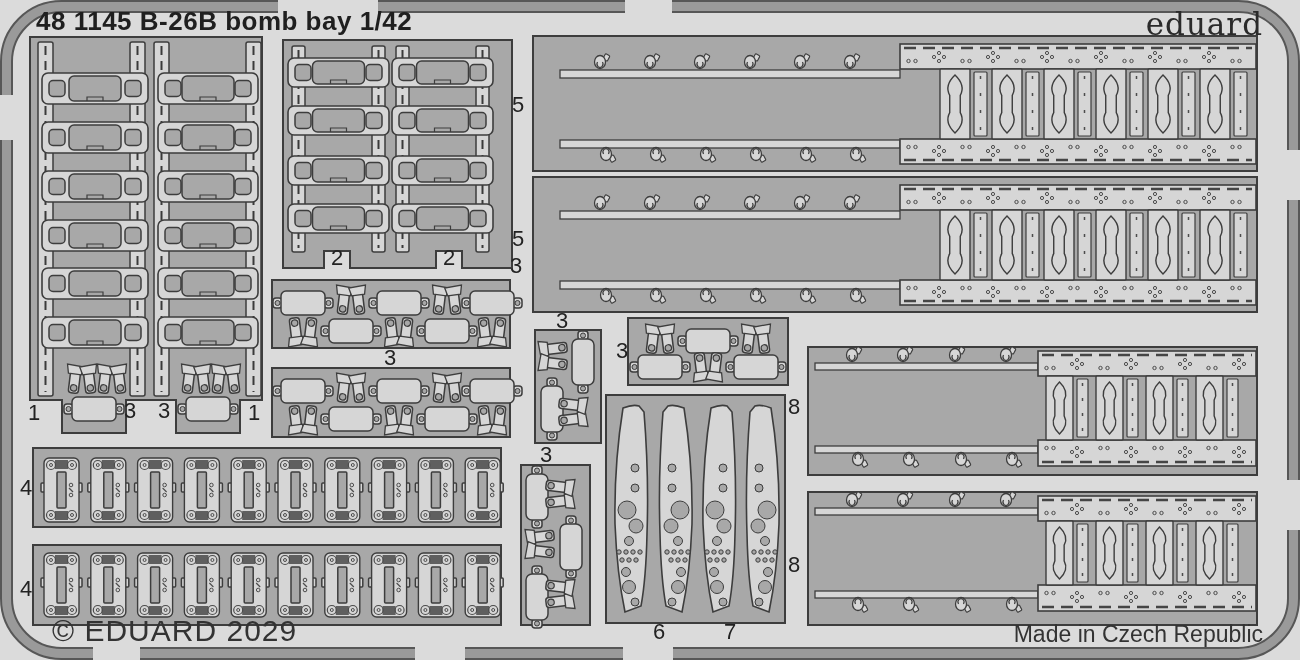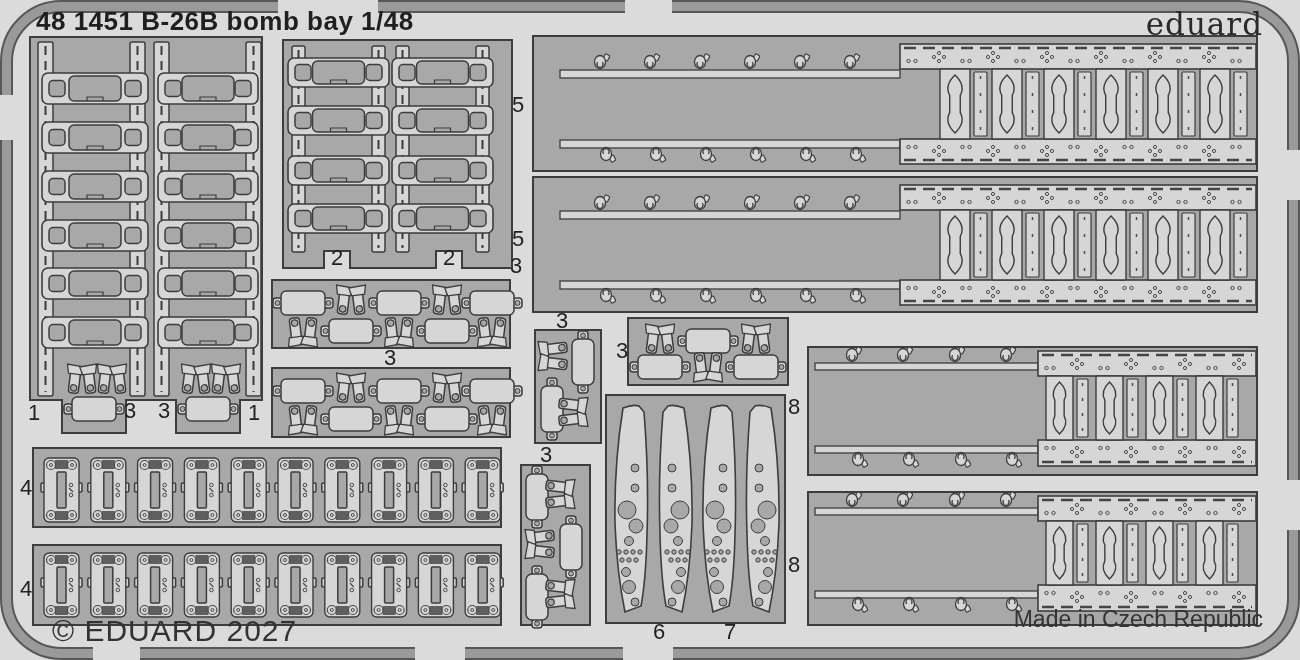--- a/index.html
+++ b/index.html
@@ -7,21 +7,21 @@
     position:relative;width:1300px;height:660px;overflow:hidden;
     font-family:"Liberation Sans",sans-serif;
     background:#dbdbdb;
   }
   #fret{position:absolute;left:0;top:0;}
   .txt{position:absolute;white-space:nowrap;color:#1f1f1f;}
   #title{left:36px;top:6px;font-size:26px;font-weight:bold;letter-spacing:.5px;}
   #brand{right:37px;top:6px;font-size:31px;font-weight:normal;
          font-family:"DejaVu Serif",serif;letter-spacing:1px;color:#2a2a2a;}
   #copyright{left:52px;top:614px;font-size:30px;color:#333;letter-spacing:1px;}
-  #origin{right:37px;top:606px;font-size:23px;color:#333;}
+  #origin{right:37px;top:621px;font-size:23px;color:#333;}
   .plabel{position:absolute;font-size:22px;color:#222;line-height:1;}
 </style>
 </head>
 <body>
 
 <div id="stage">
   <svg id="fret" width="1300" height="660" viewBox="0 0 1300 660">
       <rect x="0" y="0" width="1300" height="660" fill="#dbdbdb"></rect>
       <rect x="6.5" y="6.5" width="1287" height="647" rx="55" fill="none" stroke="#575757" stroke-width="13"></rect>
       <rect x="6.5" y="6.5" width="1287" height="647" rx="55" fill="none" stroke="#9a9a9a" stroke-width="9"></rect>
@@ -1497,23 +1497,23 @@
         <circle cx="765" cy="552" r="2.2" fill="#a8a8a8" stroke="#3d3d3d" stroke-width="1"></circle>
         <circle cx="772" cy="552" r="2.2" fill="#a8a8a8" stroke="#3d3d3d" stroke-width="1"></circle>
         <circle cx="754" cy="560" r="2.2" fill="#a8a8a8" stroke="#3d3d3d" stroke-width="1"></circle>
         <circle cx="761" cy="560" r="2.2" fill="#a8a8a8" stroke="#3d3d3d" stroke-width="1"></circle>
         <circle cx="768" cy="560" r="2.2" fill="#a8a8a8" stroke="#3d3d3d" stroke-width="1"></circle>
         <circle cx="758" cy="572" r="4.5" fill="#a8a8a8" stroke="#3d3d3d" stroke-width="1"></circle>
         <circle cx="761" cy="587" r="6.5" fill="#a8a8a8" stroke="#3d3d3d" stroke-width="1"></circle>
         <circle cx="767" cy="602" r="4" fill="#a8a8a8" stroke="#3d3d3d" stroke-width="1"></circle>
       </g>
     </svg>
-  <div id="title" class="txt">48 1451 B-26B bomb bay 1/48</div>
+  <div id="title" class="txt">48 1145 B-26B bomb bay 1/42</div>
   <div id="brand" class="txt">eduard</div>
-  <div id="copyright" class="txt">© EDUARD 2027</div>
+  <div id="copyright" class="txt">© EDUARD 2029</div>
   <div id="origin" class="txt">Made in Czech Republic</div>
 <div class="plabel" style="left: 28px; top: 402px;">1</div>
     <div class="plabel" style="left: 124px; top: 400px;">3</div>
     <div class="plabel" style="left: 158px; top: 400px;">3</div>
     <div class="plabel" style="left: 248px; top: 402px;">1</div>
     <div class="plabel" style="left: 331px; top: 247px;">2</div>
     <div class="plabel" style="left: 443px; top: 247px;">2</div>
     <div class="plabel" style="left: 510px; top: 255px;">3</div>
     <div class="plabel" style="left: 384px; top: 347px;">3</div>
     <div class="plabel" style="left: 556px; top: 310px;">3</div>

